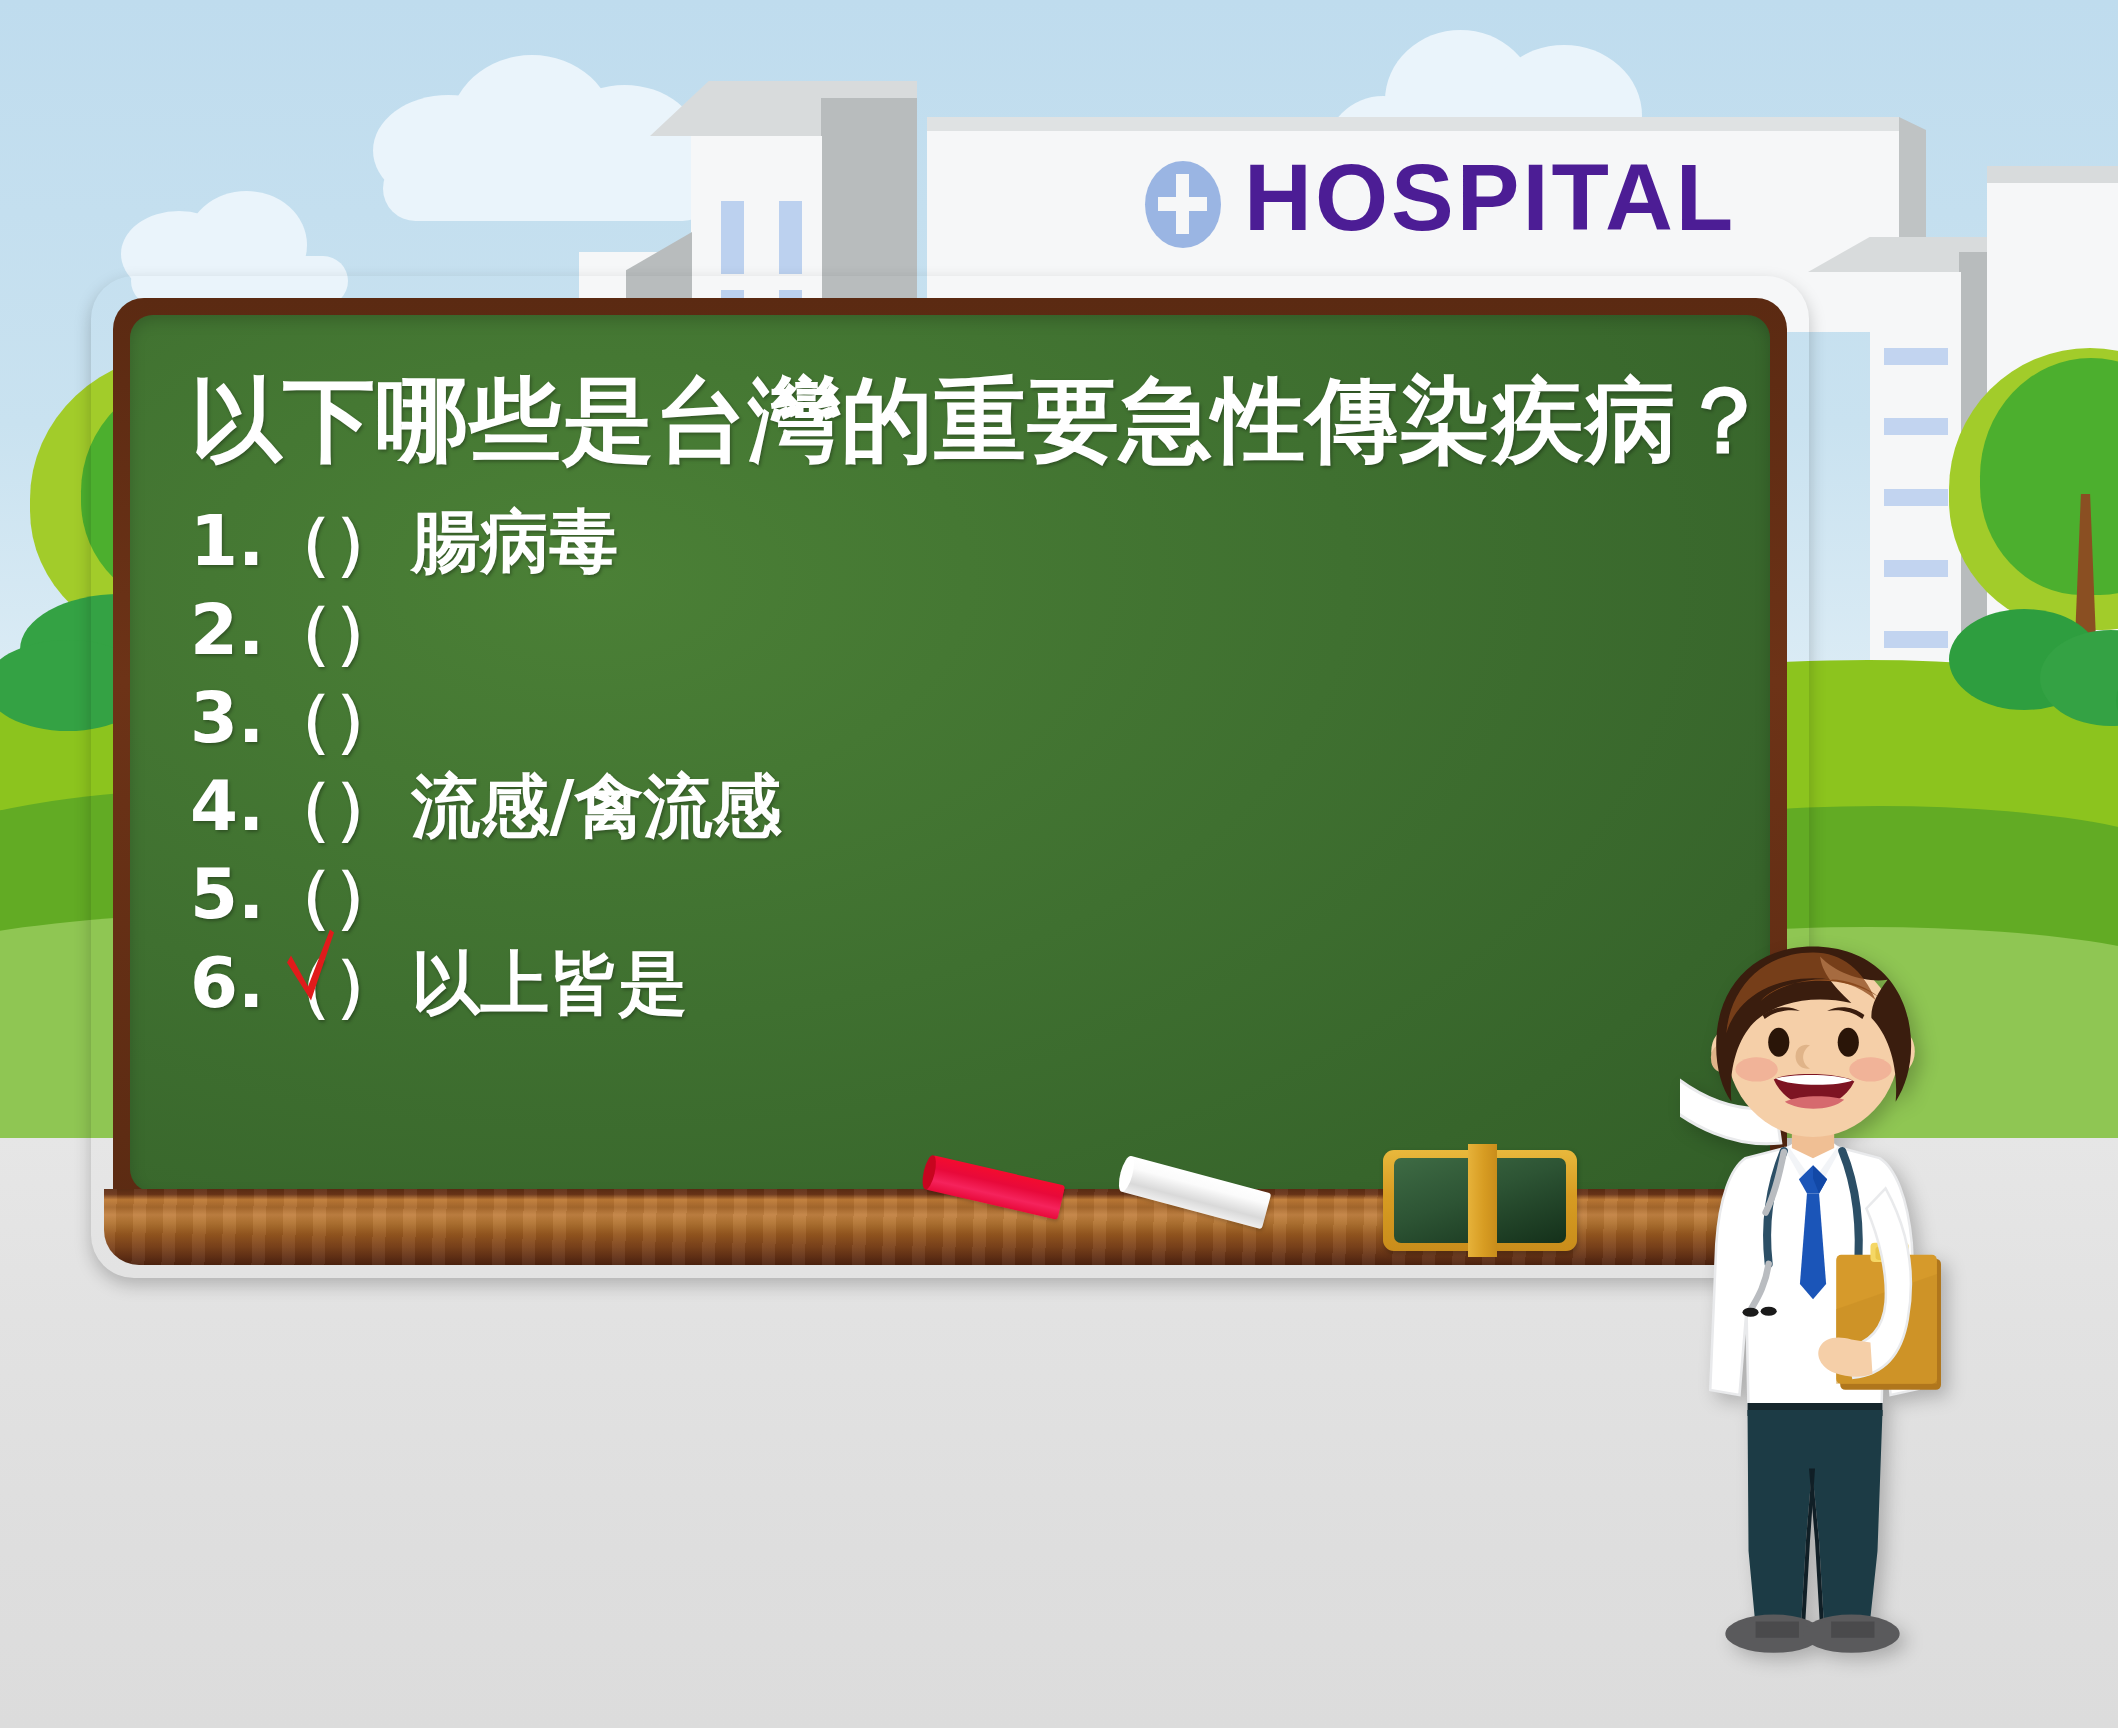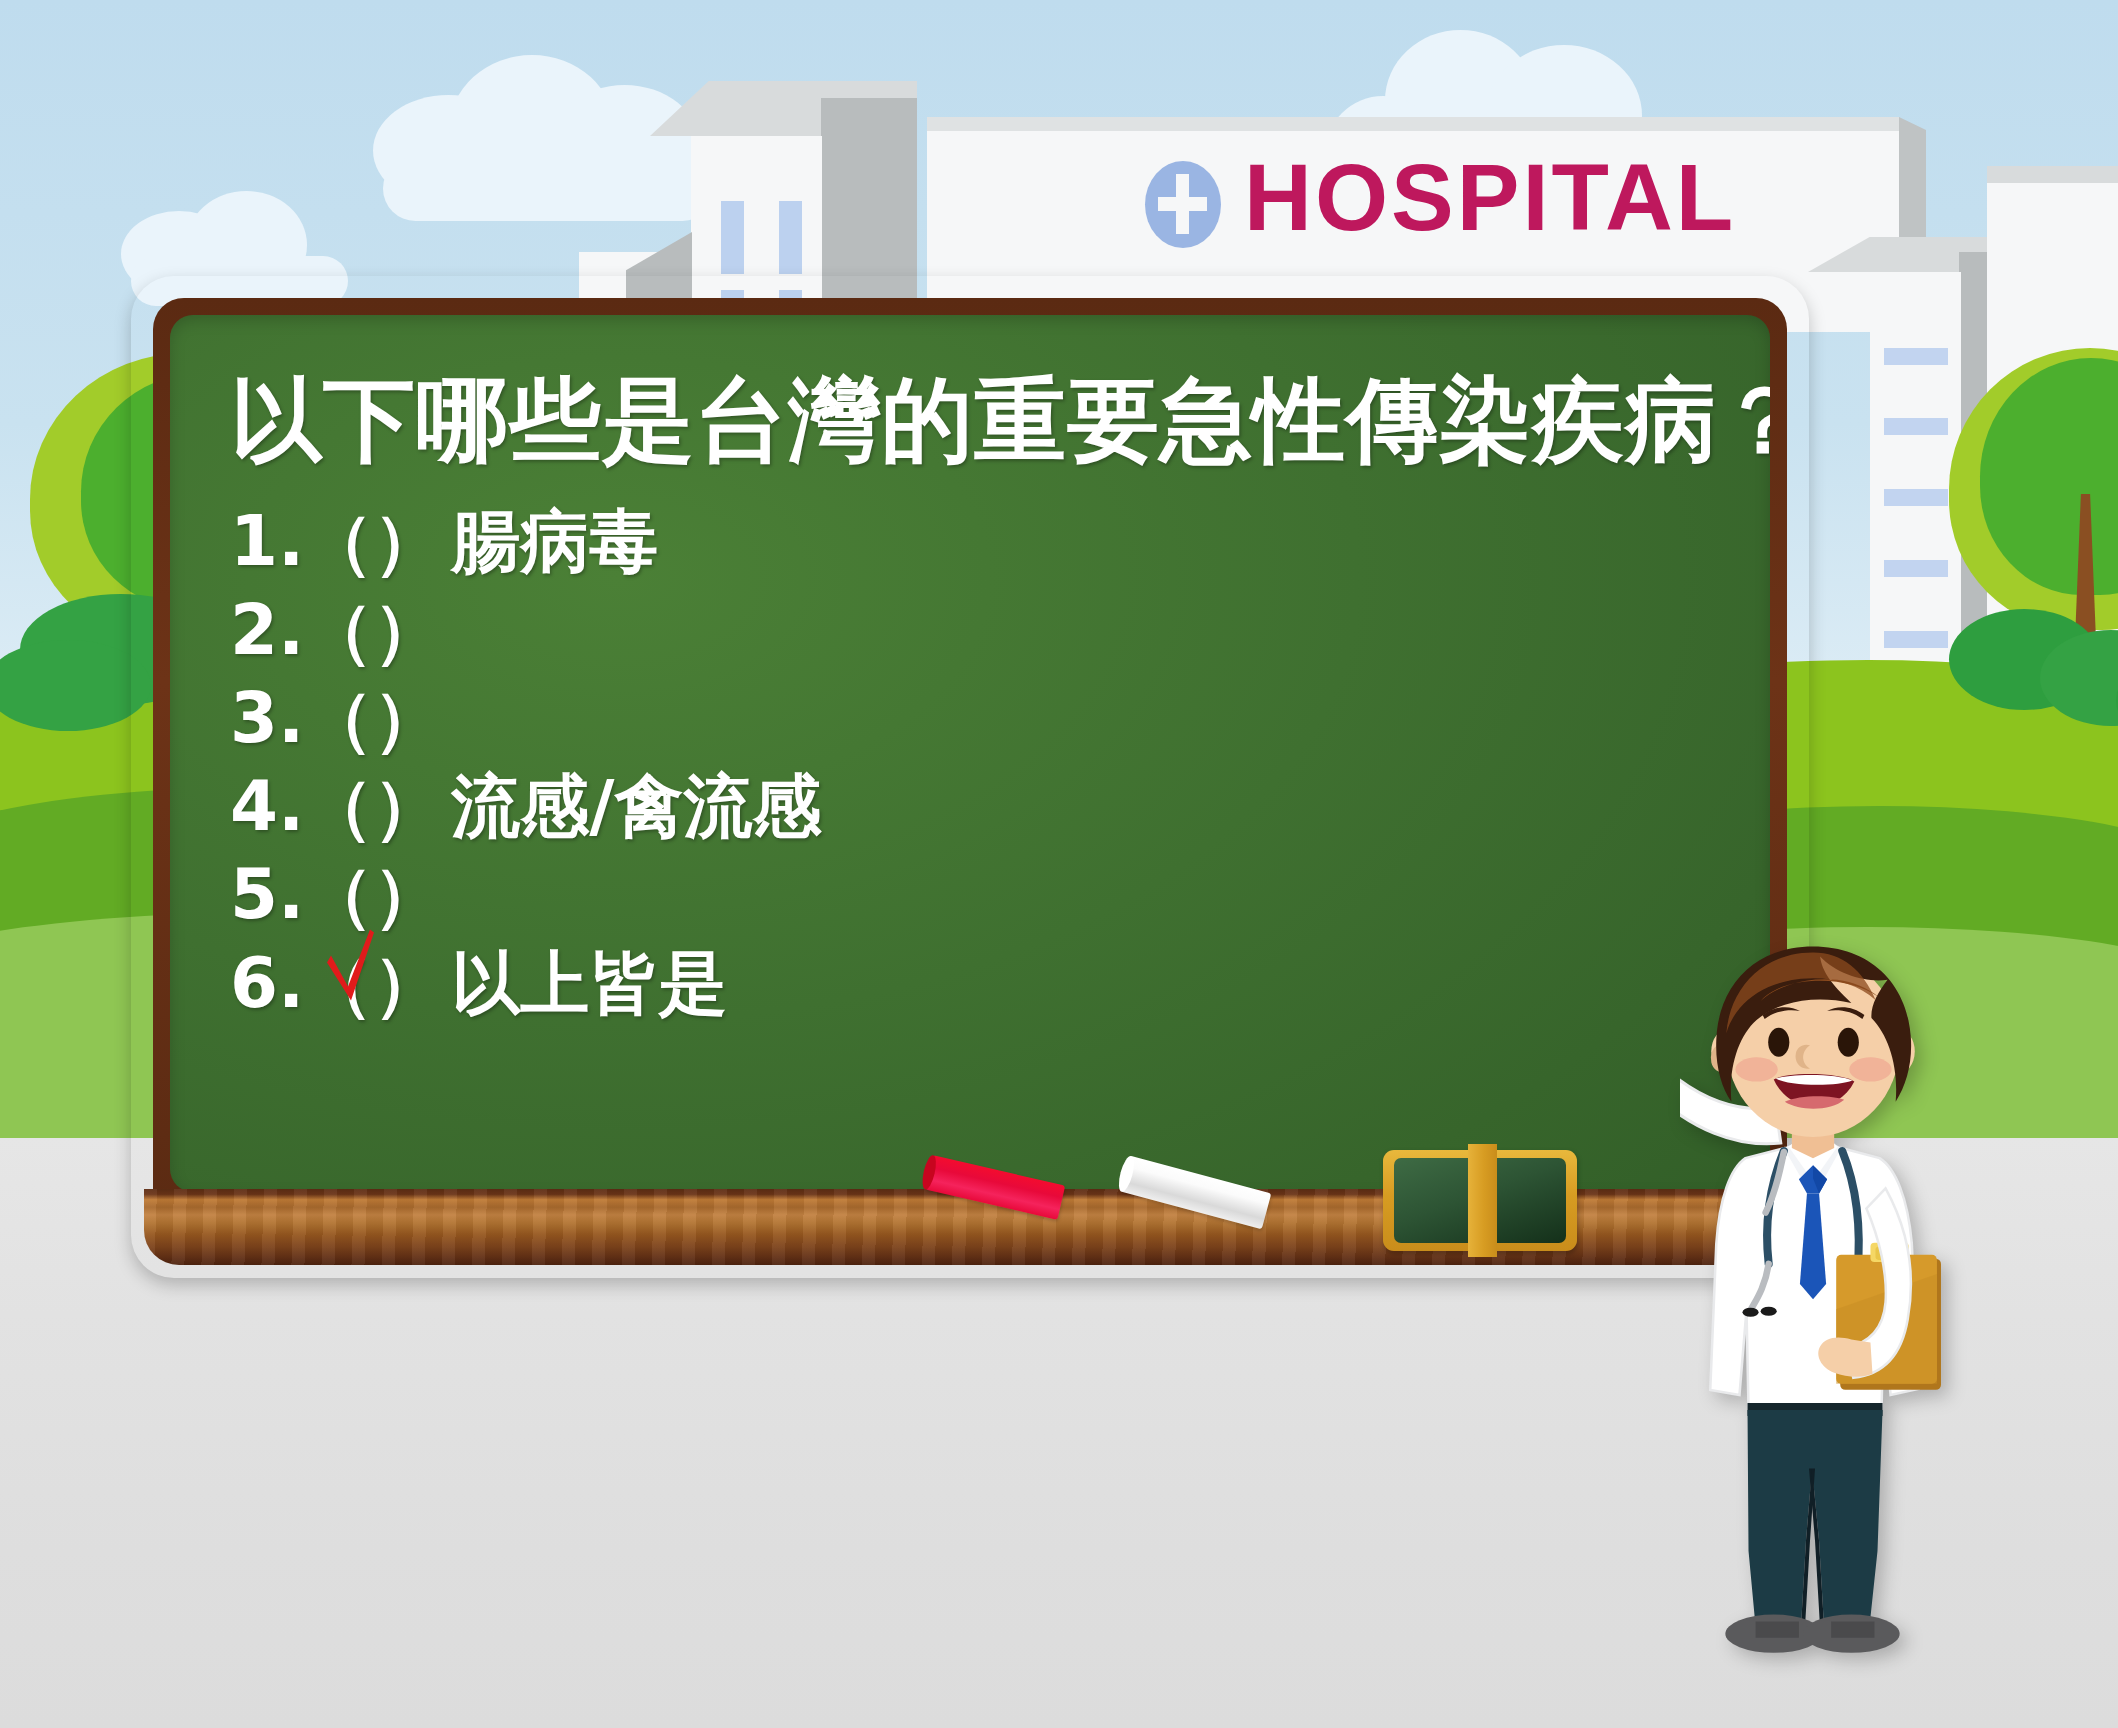--- a/index.html
+++ b/index.html
@@ -65,21 +65,21 @@
     background:#bfc3c4; clip-path:polygon(0 0,100% 6%,100% 100%,0 94%);
   }
   .hosp-logo {
     position:absolute; left:1145px; top:161px; width:76px; height:87px;
     background:#9ab5e3; border-radius:50%;
   }
   .hosp-logo .vbar { position:absolute; left:31px; top:13px; width:13px; height:60px; background:#f6f7f8; }
   .hosp-logo .hbar { position:absolute; left:13px; top:36px; width:49px; height:14px; background:#f6f7f8; }
   .hosp-text {
     position:absolute; left:1244px; top:151px;
-    font-size:94px; font-weight:bold; color:#be185d;
+    font-size:94px; font-weight:bold; color:#4c1d95;
     letter-spacing:3px; line-height:1; font-family:"Liberation Sans",sans-serif;
   }
 
   
   .tree { position:absolute; }
   .tree-outer { position:absolute; border-radius:50% 50% 46% 46%; }
   .tree-inner { position:absolute; border-radius:50% 50% 46% 46%; }
   .trunk { position:absolute; background:#8a4f22; }
   .bush { position:absolute; border-radius:50%; }
 
@@ -91,21 +91,20 @@
     position:absolute; inset:0;
     border-radius:43px;
     background:
       repeating-linear-gradient(180deg,
         rgba(255,255,255,.16) 0px, rgba(255,255,255,.16) 1.5px,
         rgba(0,0,0,.10) 1.5px, rgba(0,0,0,.10) 3.5px,
         rgba(255,255,255,.07) 3.5px, rgba(255,255,255,.07) 6.5px,
         rgba(0,0,0,.05) 6.5px, rgba(0,0,0,.05) 9.6px),
       linear-gradient(90deg,#8b4f25 0%,#a9seed 0%,#b5reveal 0%,#a4682f 4%,#c08a4e 9%,#9f5c2a 16%,#7e3f1c 22%,#8a4a21 30%,#a2632c 50%,#b2norm 50%,#9c5a28 70%,#7b3e1b 84%,#6d3416 100%);
     box-shadow:0 7px 17px rgba(0,0,0,.22);
-    margin-left:40px;
   }
   .board-frame-inner {
     position:absolute; left:22px; top:22px; right:22px; bottom:22px;
     border-radius:31px;
     background:linear-gradient(180deg,#5b2a12 0%,#6d3317 40%,#5a2a12 100%);
   }
   .board-surface {
     position:absolute; left:39px; top:39px; right:39px; bottom:86px;
     border-radius:23px;
     background:

